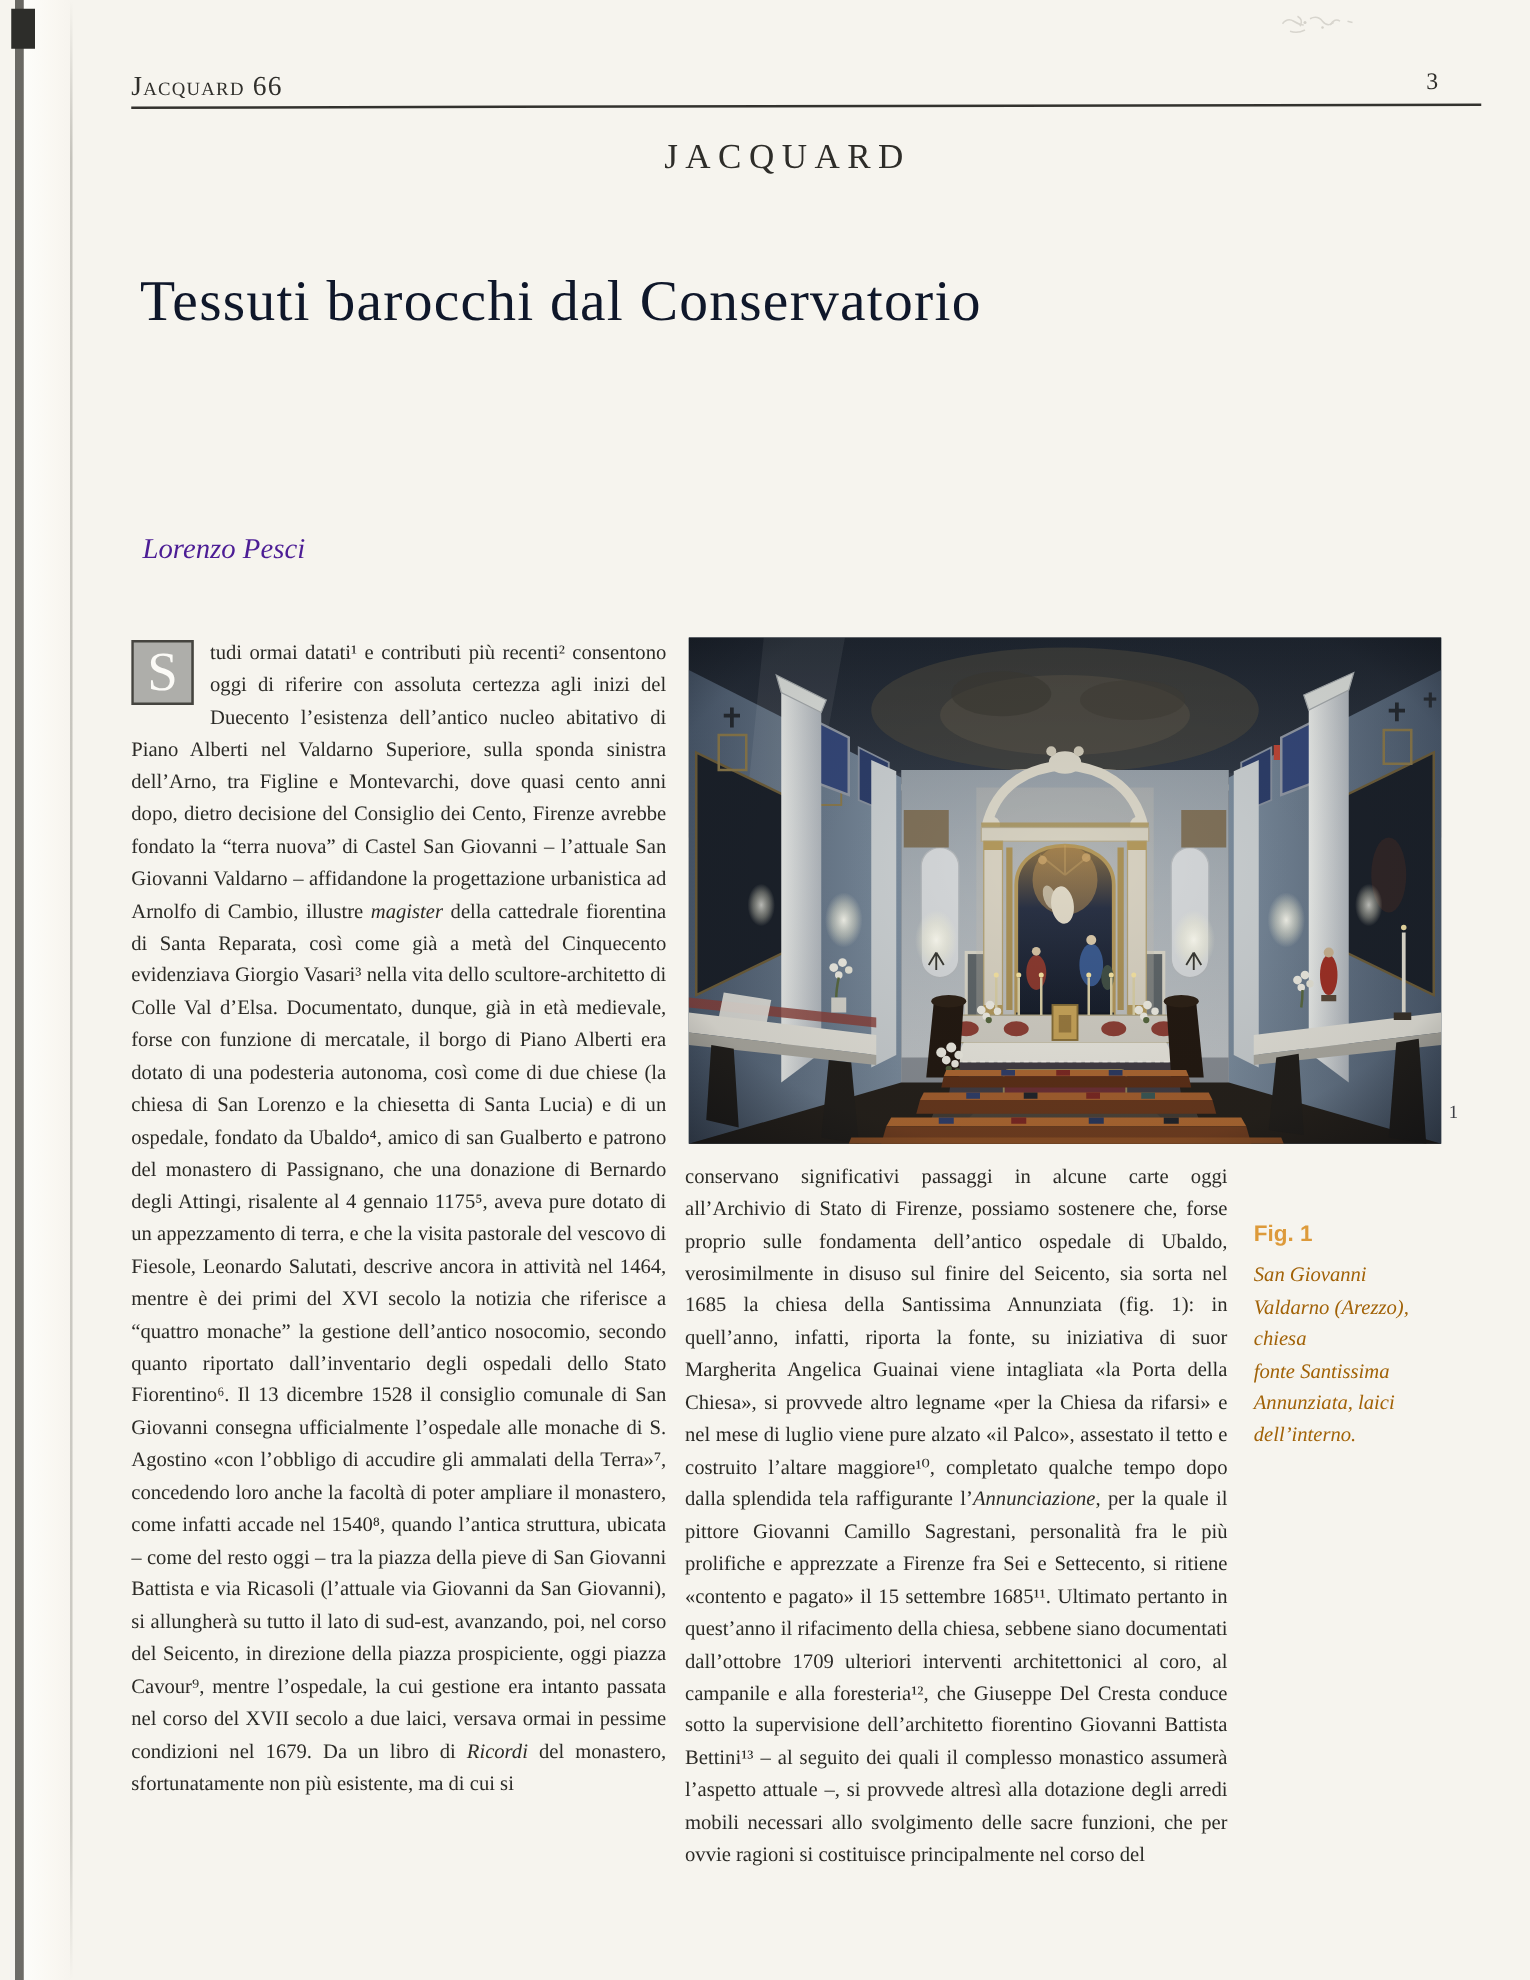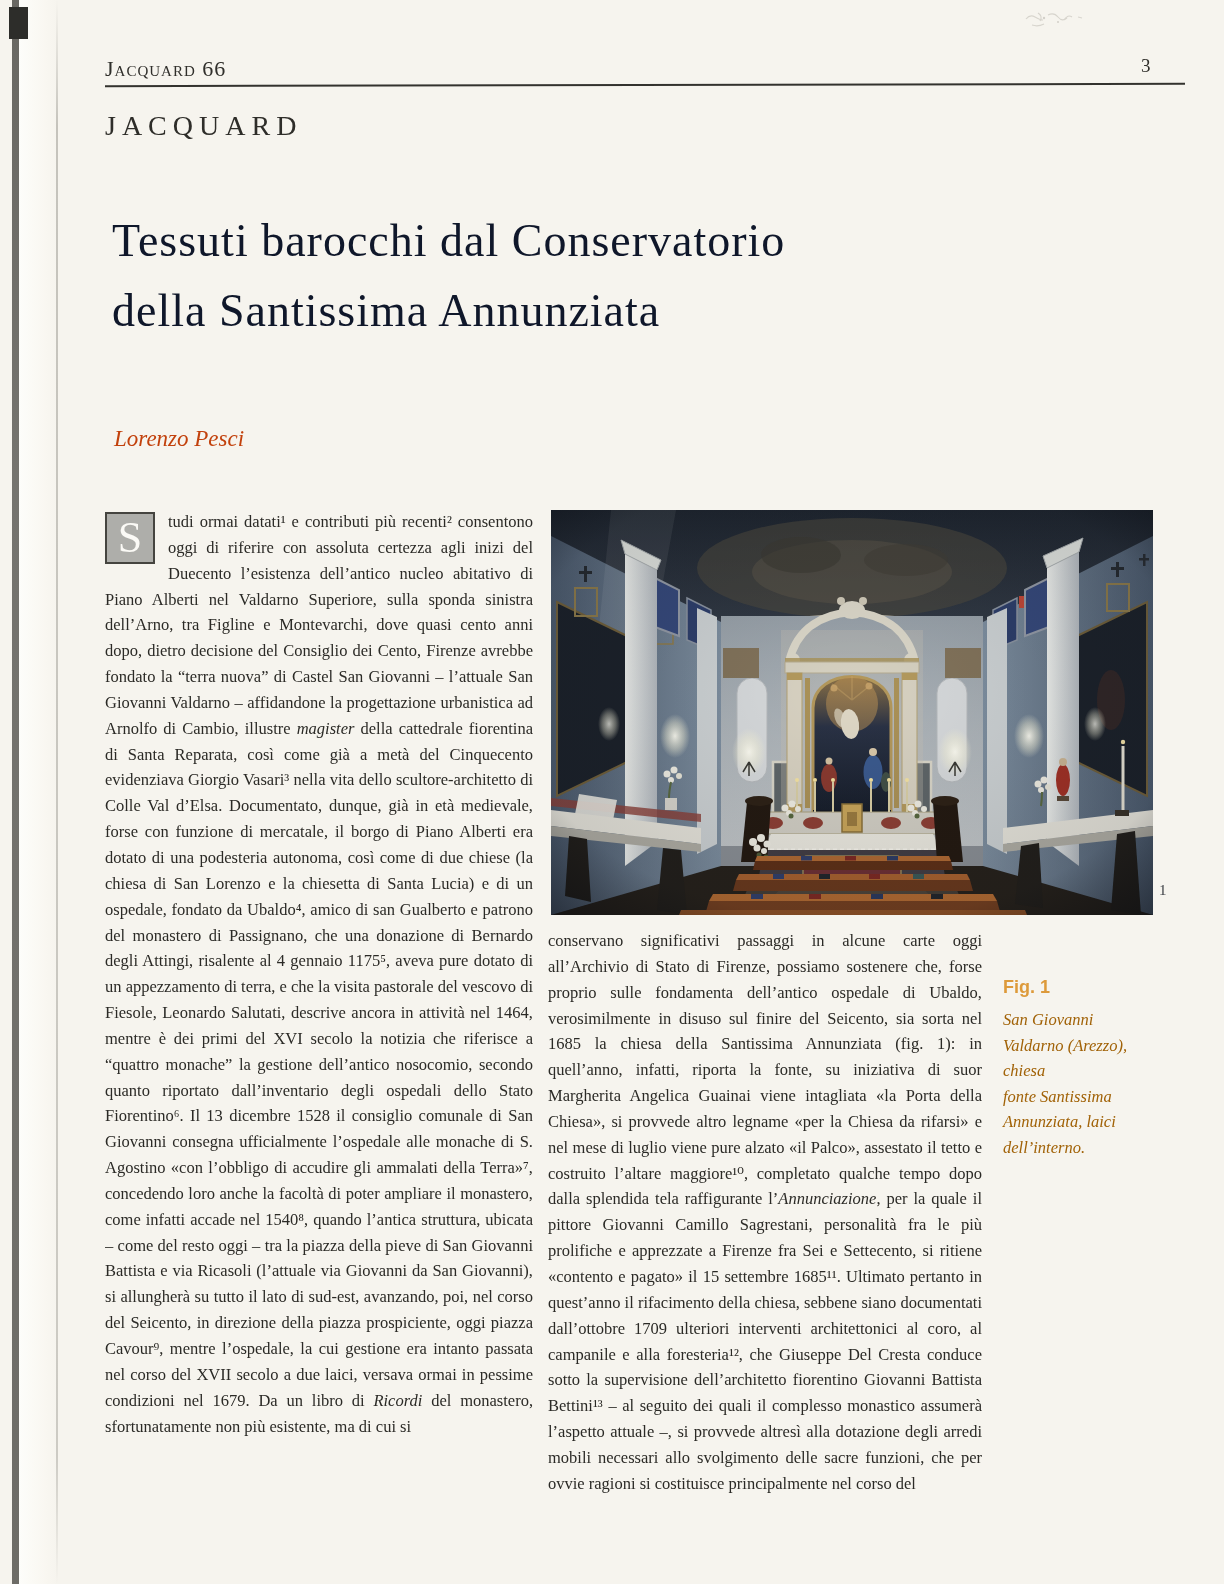--- a/index.html
+++ b/index.html
@@ -23,27 +23,27 @@
     background:linear-gradient(180deg,rgba(150,148,140,0),rgba(148,146,138,.5) 8%,rgba(148,146,138,.42) 92%,rgba(150,148,140,0)); }
   .pencil-smudge { position:absolute; left:1018px; top:5px; width:90px; height:32px; opacity:.55; }
 
   
   .running-header { position:absolute; left:105px; top:56px; font-variant:small-caps;
     font-size:22px; letter-spacing:1px; color:#302f2b; }
   .page-number { position:absolute; left:1141px; top:55px; font-size:19px; color:#302f2b; }
   .header-rule { position:absolute; left:105px; top:84px; width:1080px; height:2px;
     background:#33322e; transform:rotate(-0.12deg); }
 
-  .journal-masthead { position:absolute; left:105px; top:110px; width:1050px; 
+  .journal-masthead { position:absolute; left:105px; top:110px; width:1050px; text-align:center;
     font-size:28px; letter-spacing:6px; color:#2e2d29; }
 
   
   .article-title { position:absolute; left:112px; top:206px; font-size:46px; line-height:70px;
     letter-spacing:1px; color:#0f172a; font-weight:400; }
-  .author { position:absolute; left:114px; top:426px; font-style:italic; font-size:23px; color:#c2410c; }
+  .author { position:absolute; left:114px; top:426px; font-style:italic; font-size:23px; color:#4c1d95; }
 
   
   .col { position:absolute; text-align:justify; font-size:16.5px; line-height:25.85px;
     color:#2b2a26; hyphens:auto; }
   .col-left  { left:105px; top:509px; width:428px; height:1066px; overflow:hidden; }
   .col-right { left:548px; top:928px; width:434px; height:650px; overflow:hidden; }
   .dropcap { float:left; width:50px; height:52px; margin:3px 13px 0 0;
     background:#aeaeaa; border:2px solid #45443f; color:#fbfaf6;
     font-size:44px; line-height:47px; text-align:center; }
 
@@ -78,21 +78,20 @@
     <circle cx="40" cy="17" r="1" fill="#8d897f" opacity=".6"></circle>
   </svg>
 
   <div class="running-header">Jacquard 66</div>
   <div class="page-number">3</div>
   <div class="header-rule"></div>
   <div class="journal-masthead">JACQUARD</div>
 
   <div class="article-title">
     <div>Tessuti barocchi dal Conservatorio</div>
-    <div>della Santissima Annunziata</div>
   </div>
   <div class="author">Lorenzo Pesci</div>
 
   <div class="col col-left">
     <span class="dropcap">S</span><span><span>tudi ormai datati¹ e contributi più recenti² consentono oggi di riferire con assoluta certezza agli inizi del Duecento l’esistenza dell’antico nucleo abitativo di Piano Alberti nel Valdarno Superiore, sulla sponda sinistra dell’Arno, tra Figline e Montevarchi, dove quasi cento anni dopo, dietro decisione del Consiglio dei Cento, Firenze avrebbe fondato la “terra nuova” di Castel San Giovanni – l’attuale San Giovanni Valdarno – affidandone la progettazione urbanistica ad Arnolfo di Cambio, illustre </span><i>magister</i><span> della cattedrale fiorentina di Santa Reparata, così come già a metà del Cinquecento evidenziava Giorgio Vasari³ nella vita dello scultore-architetto di Colle Val d’Elsa. Documentato, dunque, già in età medievale, forse con funzione di mercatale, il borgo di Piano Alberti era dotato di una podesteria autonoma, così come di due chiese (la chiesa di San Lorenzo e la chiesetta di Santa Lucia) e di un ospedale, fondato da Ubaldo⁴, amico di san Gualberto e patrono del monastero di Passignano, che una donazione di Bernardo degli Attingi, risalente al 4 gennaio 1175⁵, aveva pure dotato di un appezzamento di terra, e che la visita pastorale del vescovo di Fiesole, Leonardo Salutati, descrive ancora in attività nel 1464, mentre è dei primi del XVI secolo la notizia che riferisce a “quattro monache” la gestione dell’antico nosocomio, secondo quanto riportato dall’inventario degli ospedali dello Stato Fiorentino⁶. Il 13 dicembre 1528 il consiglio comunale di San Giovanni consegna ufficialmente l’ospedale alle monache di S. Agostino «con l’obbligo di accudire gli ammalati della Terra»⁷, concedendo loro anche la facoltà di poter ampliare il monastero, come infatti accade nel 1540⁸, quando l’antica struttura, ubicata – come del resto oggi – tra la piazza della pieve di San Giovanni Battista e via Ricasoli (l’attuale via Giovanni da San Giovanni), si allungherà su tutto il lato di sud-est, avanzando, poi, nel corso del Seicento, in direzione della piazza prospiciente, oggi piazza Cavour⁹, mentre l’ospedale, la cui gestione era intanto passata nel corso del XVII secolo a due laici, versava ormai in pessime condizioni nel 1679. Da un libro di </span><i>Ricordi</i><span> del monastero, sfortunatamente non più esistente, ma di cui si</span></span>
   </div>
 
   <div class="photo">
     <svg viewBox="0 0 602 405" preserveAspectRatio="none">
       <defs>

